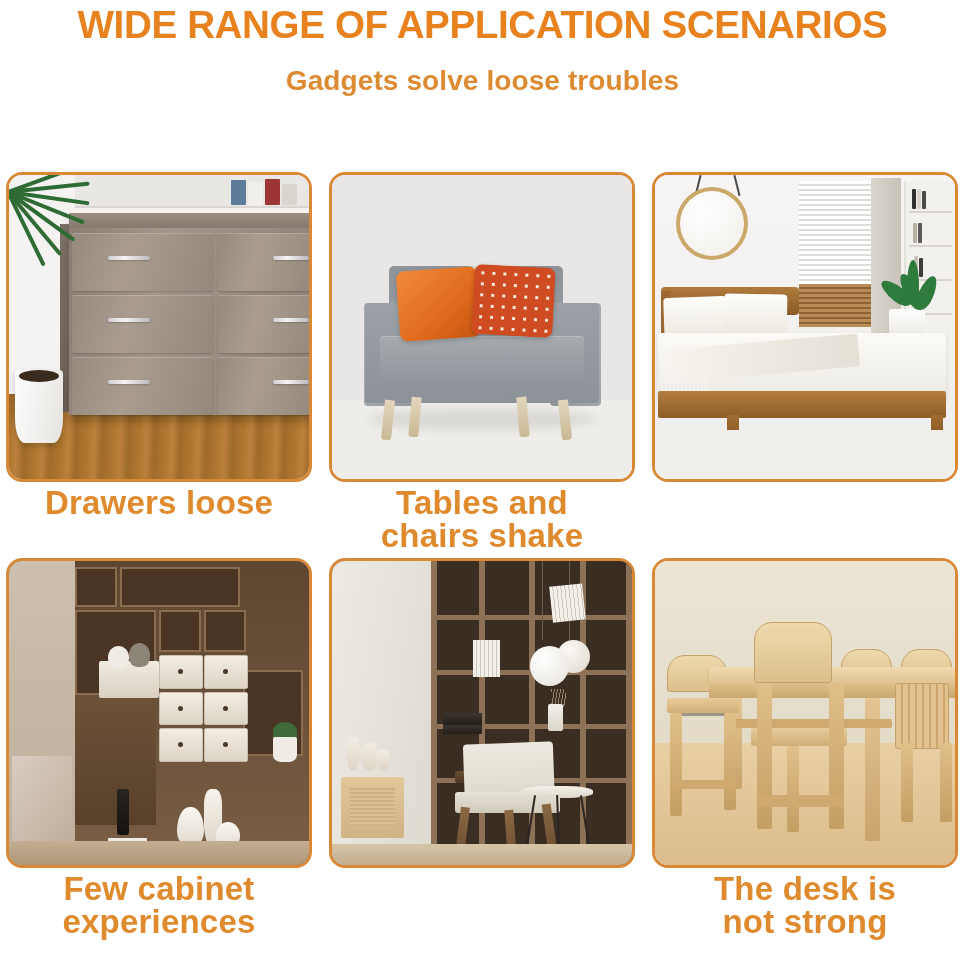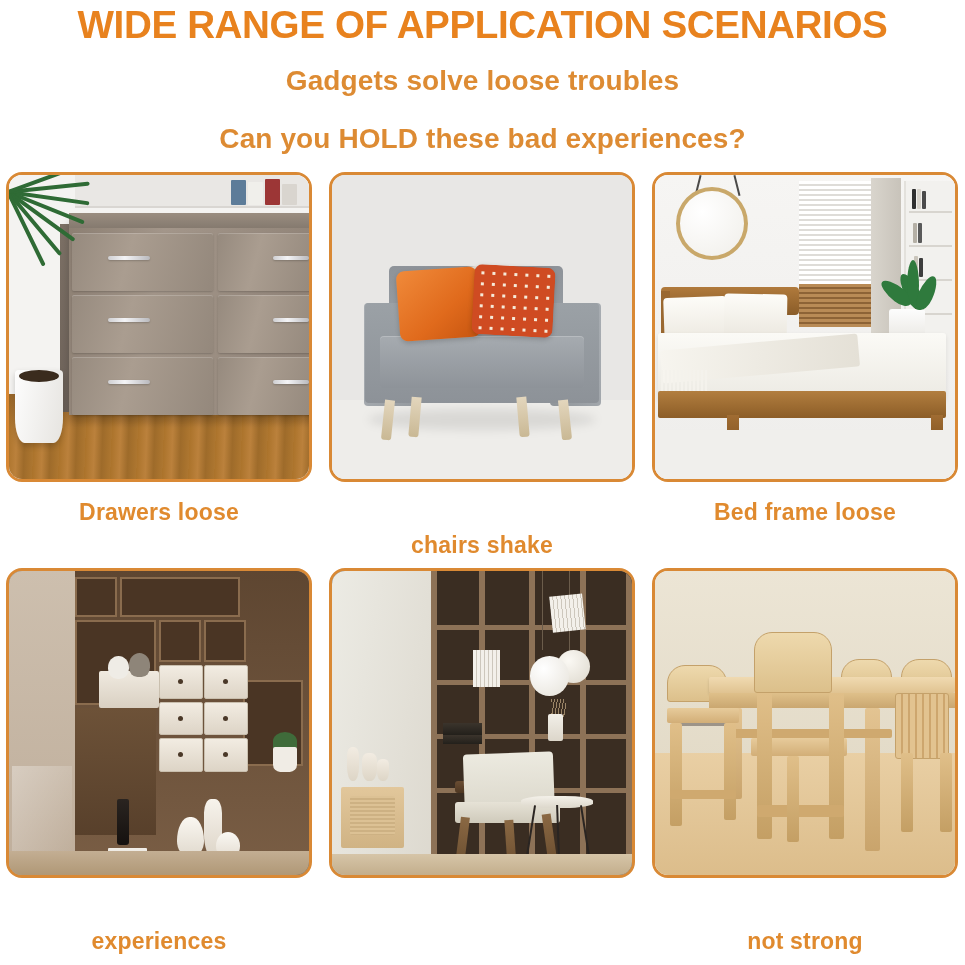--- a/index.html
+++ b/index.html
@@ -91,24 +91,24 @@
 
   .scene {
     position: absolute;
     inset: 0;
     overflow: hidden;
   }
 
   .caption {
     color: #E08A2E;
     font-weight: bold;
-    font-size: 23px;
+    font-size: 33px;
     line-height: 33px;
     text-align: center;
-    margin-top: 14px;
+    margin-top: 4px;
     letter-spacing: 0.2px;
   }
 
   
   .s1 { background: linear-gradient(#f2f1ef, #eceae7); }
   .s1 .wall { position:absolute; left:0; top:0; width:100%; height:72%; background:#f4f3f1; }
   .s1 .topshelf { position:absolute; left:22%; top:0; width:78%; height:11%; background:#e9e7e4; border-bottom:2px solid #d9d6d2; }
   .s1 .books { position:absolute; right:4%; top:1%; width:22%; height:9%; display:flex; gap:2px; align-items:flex-end; }
   .s1 .books i { display:block; flex:1; border-radius:1px; }
   .s1 .bk1{background:#5d7c99;height:92%;}
@@ -329,21 +329,20 @@
     background:#9d9488; border-radius:2px; }
 </style>
 </head>
 <body>
 
 <div class="page">
 
   <div class="header">
     <div class="headline">WIDE RANGE OF APPLICATION SCENARIOS</div>
     <div class="subline1">Gadgets solve loose troubles</div>
-    <div class="subline2">Can you HOLD these bad experiences?</div>
   </div>
 
   <div class="grid">
 
     <div class="row">
 
       <div class="cell">
         <div class="card">
           <div class="scene s1">
             <div class="wall"></div>
@@ -401,21 +400,21 @@
             <div class="cushion"></div>
             <div class="pillowOrange"></div>
             <div class="pillowDots"></div>
             <div class="leg lg1"></div>
               <div class="leg lg2"></div>
             <div class="leg lg3"></div>
               <div class="leg lg4"></div>
           </div>
         </div>
         <div class="caption">
-          <br>
+          <span>Tables and</span><br>
           <span>chairs shake</span>
         </div>
       </div>
 
       <div class="cell">
         <div class="card">
           <div class="scene s3">
             <div class="wall"></div>
             <div class="window"></div>
             <div class="blindwood"></div>
@@ -450,21 +449,20 @@
             <div class="pillowB"></div>
             <div class="mattress"></div>
             <div class="throw"></div>
             <div class="fringe"></div>
             <div class="frame"></div>
             <div class="legA"></div>
             <div class="legB"></div>
             <div class="floorpale"></div>
           </div>
         </div>
-        <div class="caption">Bed frame loose</div>
       </div>
 
     </div>
 
     <div class="row">
 
       <div class="cell">
         <div class="card">
           <div class="scene s4">
             <div class="unit"></div>
@@ -490,21 +488,21 @@
             <div class="greenpot"></div>
             <div class="bottle"></div>
             <div class="bookstack"></div>
             <div class="vaseA"></div>
             <div class="vaseB"></div>
             <div class="vaseC"></div>
             <div class="floor"></div>
           </div>
         </div>
         <div class="caption">
-          <br>
+          <span>Few cabinet</span><br>
           <span>experiences</span>
         </div>
       </div>
 
       <div class="cell">
         <div class="card">
           <div class="scene s5">
             <div class="shelfunit">
               <div class="vdiv" style="left:0%"></div>
               <div class="vdiv" style="left:24%"></div>
@@ -571,20 +569,20 @@
             <div class="chleg" style="left:34%;top:40%;width:5%;height:48%"></div>
             <div class="chleg" style="left:58%;top:40%;width:5%;height:48%"></div>
             <div class="rail" style="left:34%;top:77%;width:29%;height:4%"></div>
             <div class="chleg" style="left:44%;top:61%;width:4%;height:28%"></div>
             <div class="chairback" style="left:80%;top:40%;width:18%;height:22%;border-radius:3px;background:repeating-linear-gradient(90deg,#e2c390 0 5px,#cda66e 5px 7px)"></div>
             <div class="chleg" style="left:82%;top:60%;height:26%"></div>
             <div class="chleg" style="left:95%;top:60%;height:26%"></div>
           </div>
         </div>
         <div class="caption">
-          <br>
+          <span>The desk is</span><br>
           <span>not strong</span>
         </div>
       </div>
 
     </div>
   </div>
 </div>
 
 </body></html>

